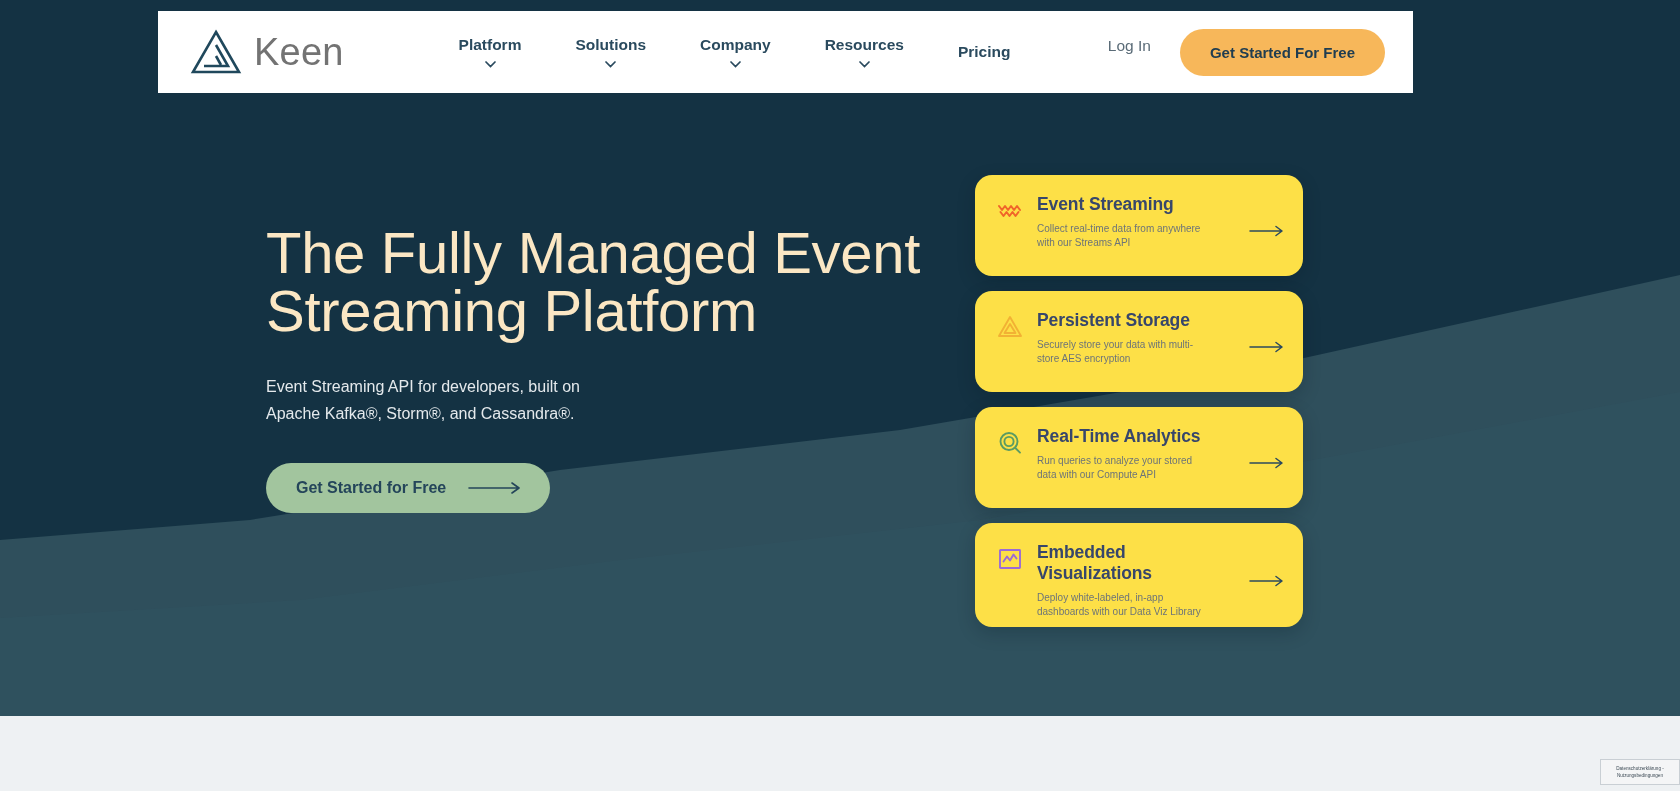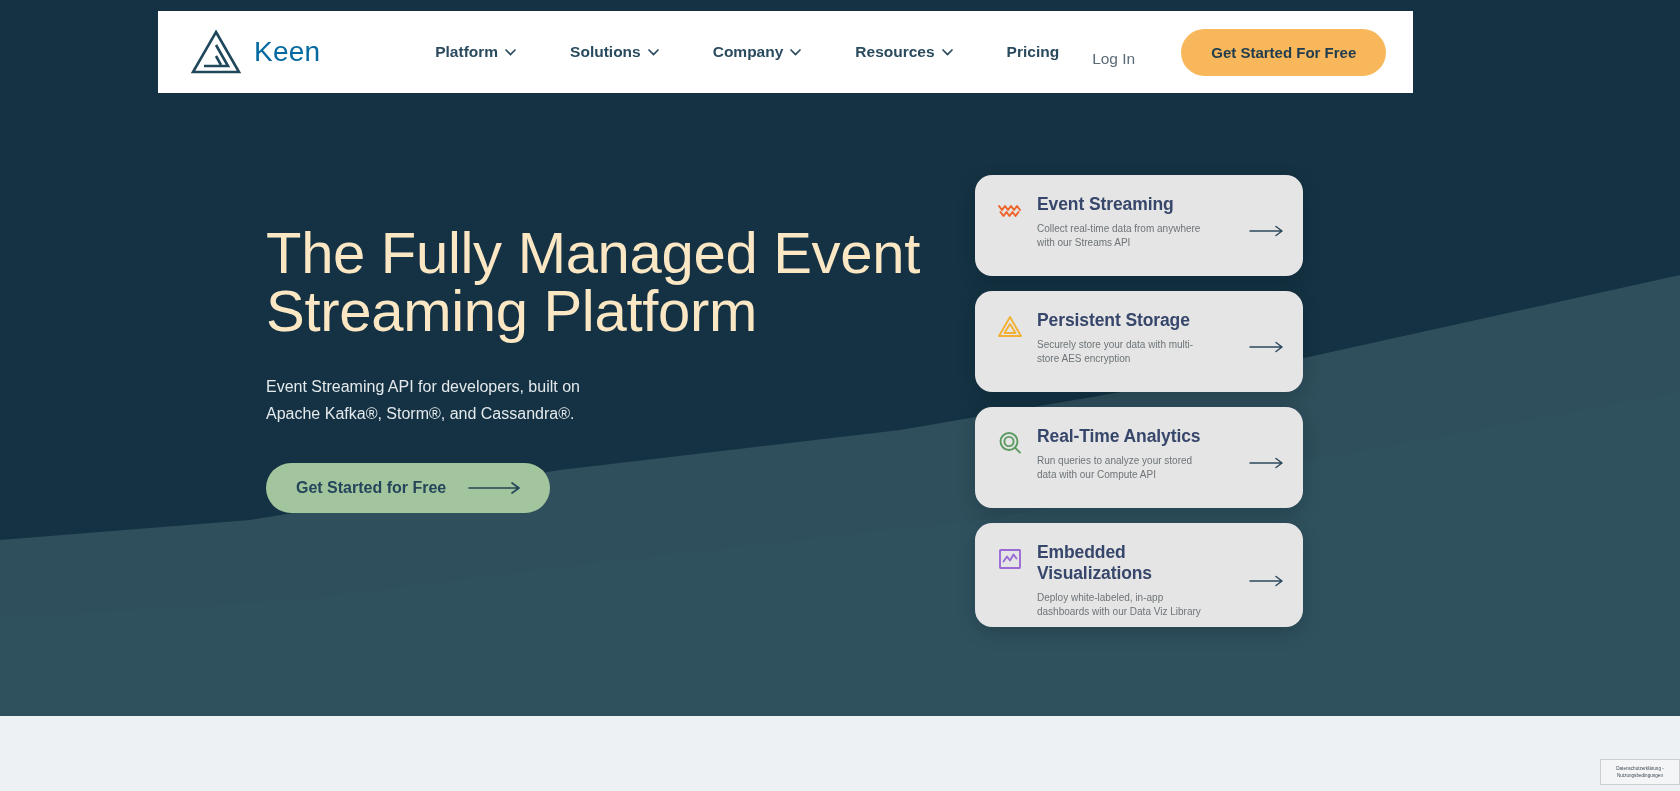--- a/index.html
+++ b/index.html
@@ -25,49 +25,50 @@
     width: 1255px; height: 82px;
     background: #ffffff;
     display: flex;
     align-items: center;
     padding: 0 28px 0 32px;
     z-index: 6;
   }
   .brand { display: flex; align-items: center; gap: 12px; }
   .brand-mark { width: 52px; height: 48px; display: block; }
   .brand-name {
-    font-size: 28px;
+    font-size: 38px;
     font-weight: 400;
-    color: #0369a1;
+    color: #737373;
     letter-spacing: 0.2px;
     line-height: 1;
   }
   .nav {
     display: flex;
     align-items: center;
     gap: 0;
     margin-left: 88px;
   }
   .nav-item {
     display: flex;
     align-items: center;
     gap: 7px;
     font-size: 15.5px;
     font-weight: 700;
     color: #2A4A5E;
     padding: 10px 27px;
     cursor: pointer;
     white-space: nowrap;
+    flex-direction: column;
   }
   .chev { width: 11px; height: 7px; display: block; flex: none; }
   .nav-right {
     margin-left: auto;
     display: flex;
-    align-items: flex-end;
-    gap: 40px;
+    align-items: flex-start;
+    gap: 23px;
   }
   .login {
     font-size: 15.5px;
     font-weight: 400;
     color: #5A6B77;
     cursor: pointer;
     padding: 8px 6px;
     white-space: nowrap;
   }
   .cta-top {
@@ -130,21 +131,21 @@
   .cards {
     position: absolute;
     left: 975px; top: 175px;
     width: 328px;
     display: flex;
     flex-direction: column;
     gap: 15px;
     z-index: 5;
   }
   .card {
-    background: #e5e5e5;
+    background: #fde047;
     border-radius: 17px;
     padding: 19px 18px 8px 22px;
     display: flex;
     align-items: flex-start;
     gap: 14px;
     cursor: pointer;
     box-shadow: 0 6px 18px rgba(6,22,32,0.22);
     min-height: 101px;
   }
   .card-icon { width: 26px; height: 26px; flex: none; margin-top: 4px; }

